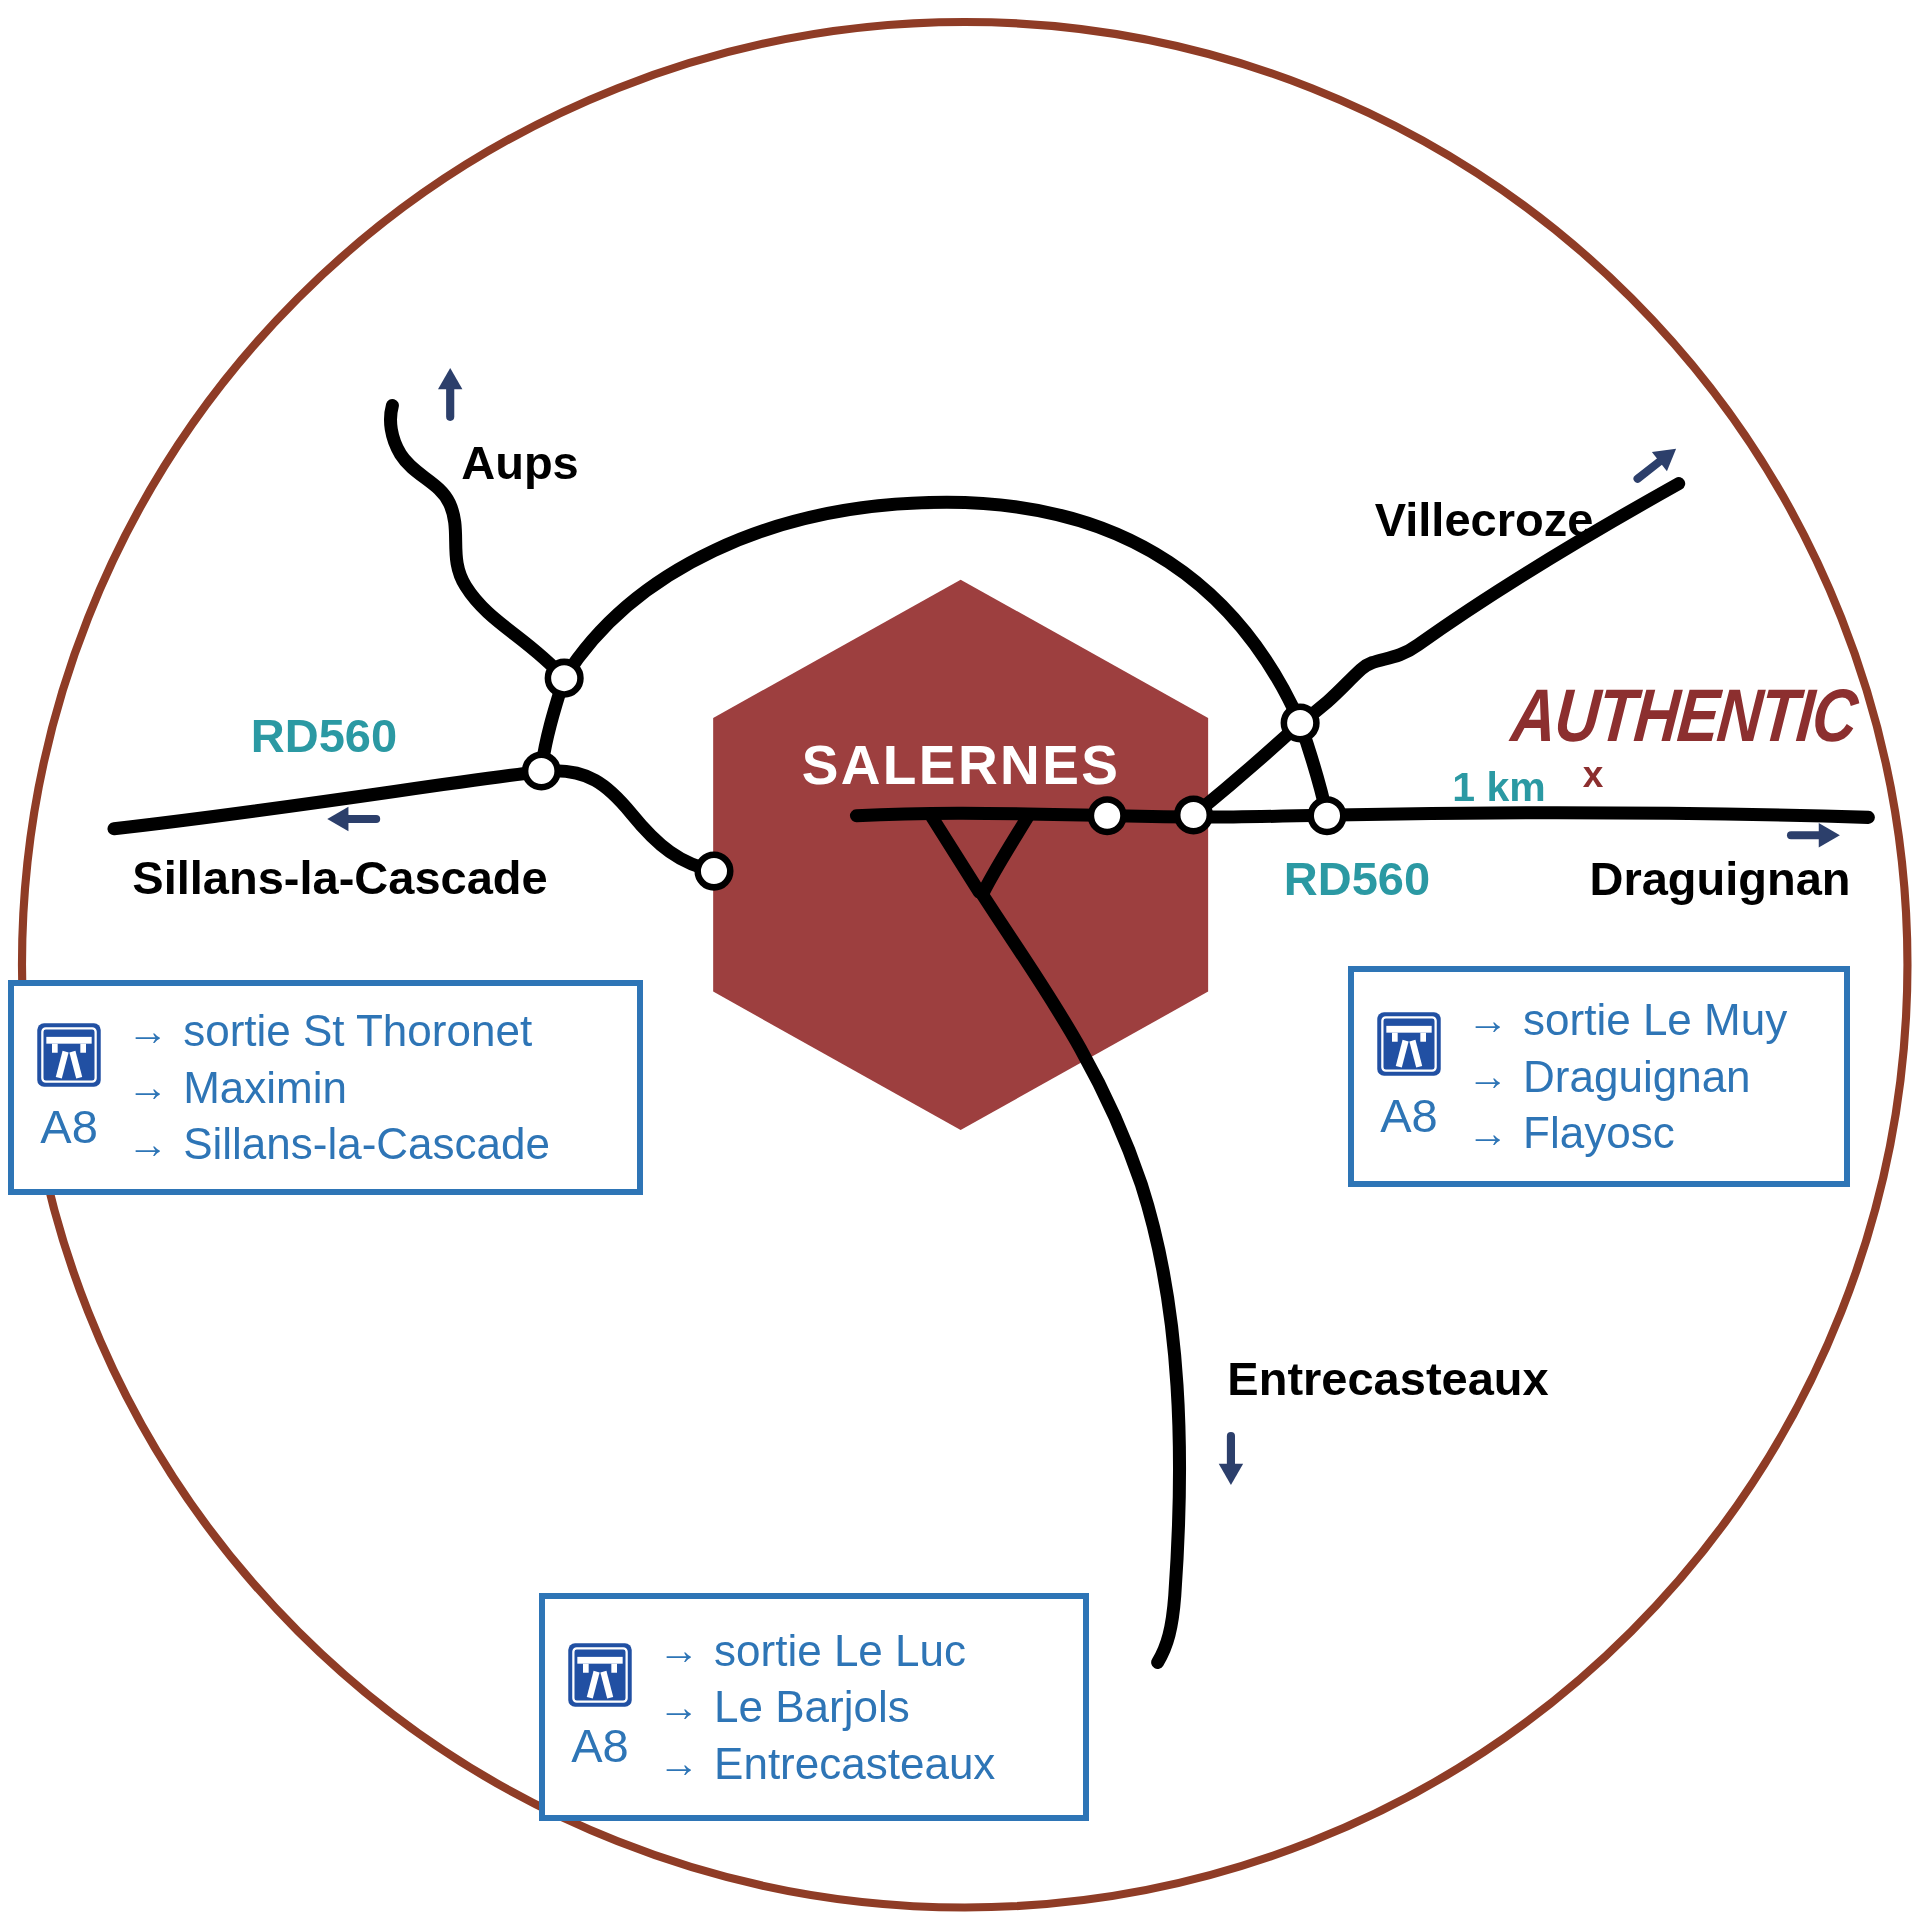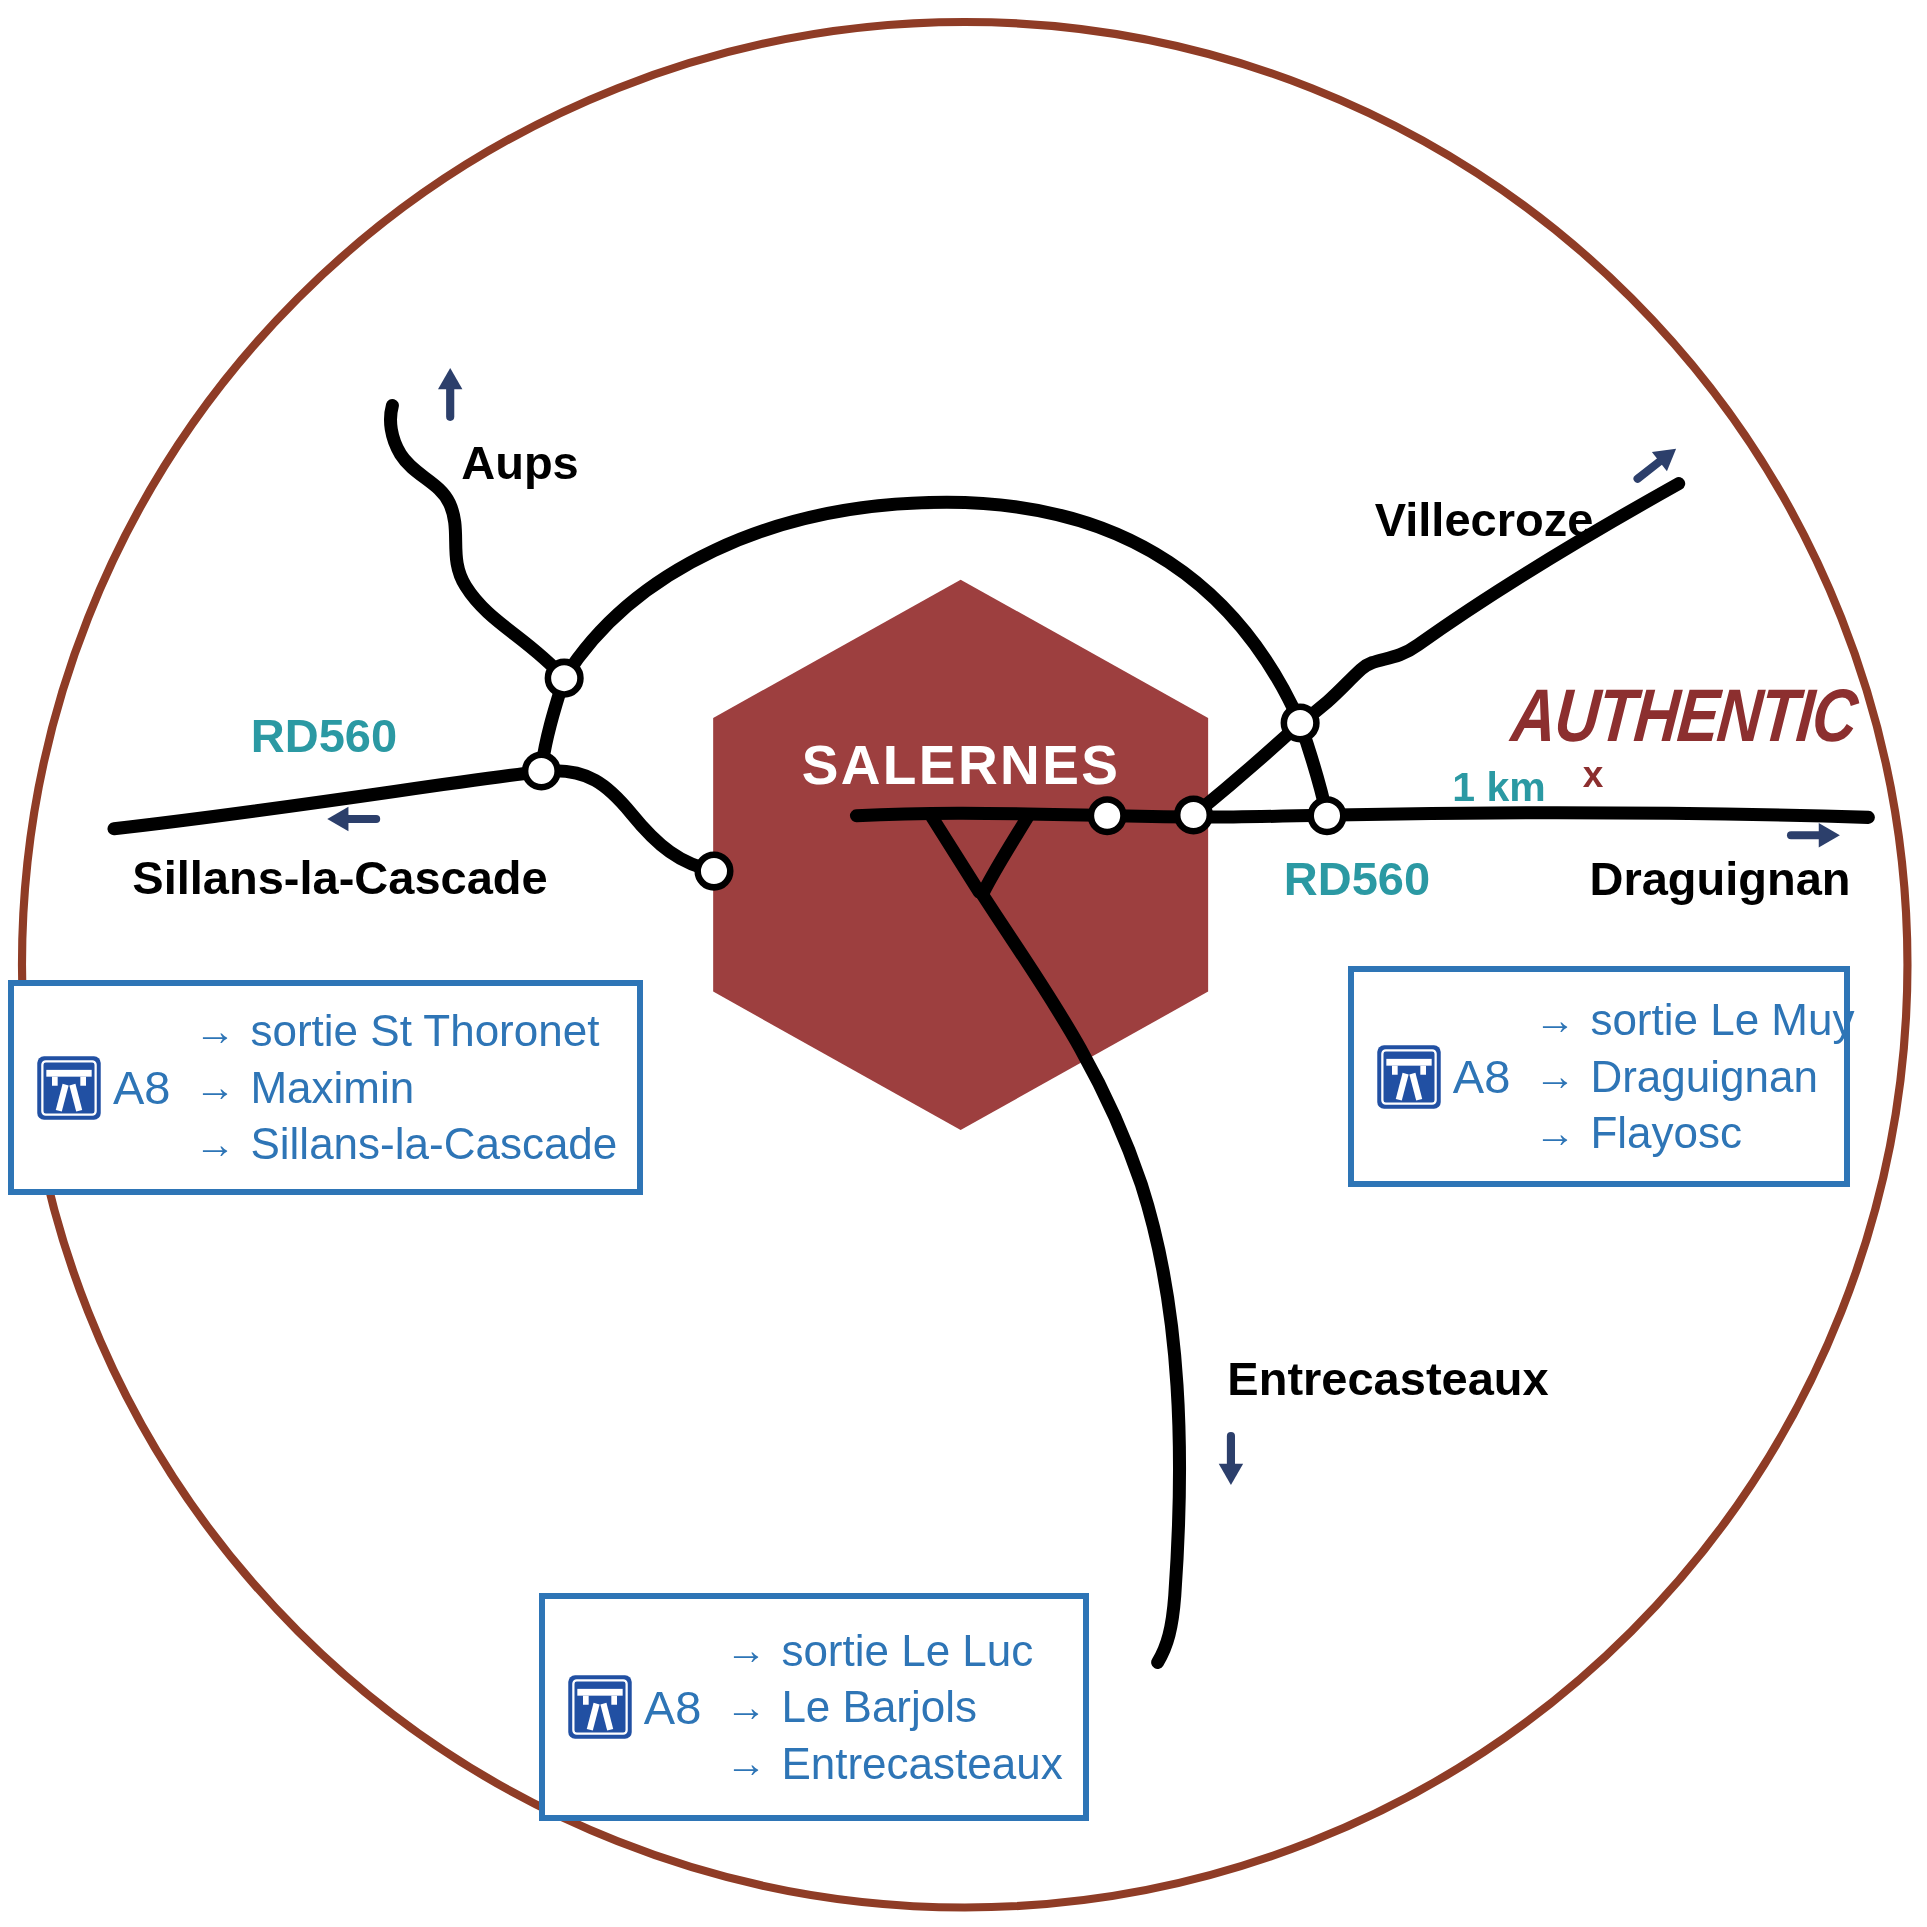--- a/index.html
+++ b/index.html
@@ -23,21 +23,21 @@
   .town-name { color:#fff; font-size:55px; letter-spacing:2.4px; }
   .brand { color:var(--maroon,#8c2f2f); font-style:italic; font-size:62px; letter-spacing:-1.6px;
            transform:translate(-50%,-50%) scaleY(1.2) skewX(-6deg); }
   .brand-x { color:var(--maroon,#8c2f2f); font-size:37px; }
 
   .info-box { position:absolute; background:#fff; border:6.5px solid var(--blue,#2e75b6);
               display:flex; align-items:center; gap:24.4px; padding:13px 21px; box-sizing:border-box; }
   .box-left   { left:8.1px;   top:980px; width:635px; height:215px; }
   .box-right  { left:1348px; top:966px; width:502px; height:221px; }
   .box-bottom { left:539px;  top:1593px; width:550px; height:228px; }
-  .sign-col { display:flex; flex-direction:row; align-items:center; gap:9.8px; flex:0 0 auto; }
+  .sign-col { display:flex; flex-direction:column; align-items:center; gap:9.8px; flex:0 0 auto; }
   .mw-icon svg { width:68px; height:68px; display:block; }
   .a8 { color:var(--blue,#2e75b6); font-size:47px; }
   .sign-bg { fill:var(--signblue,#2150a3); }
   .exit-list { display:flex; flex-direction:column; gap:6.5px; }
   .exit-row { display:flex; align-items:center; gap:14.7px; color:var(--blue,#2e75b6); font-size:44px; white-space:nowrap; }
   .row-arrow { font-size:41px; }
 </style>
 </head>
 <body>
 

